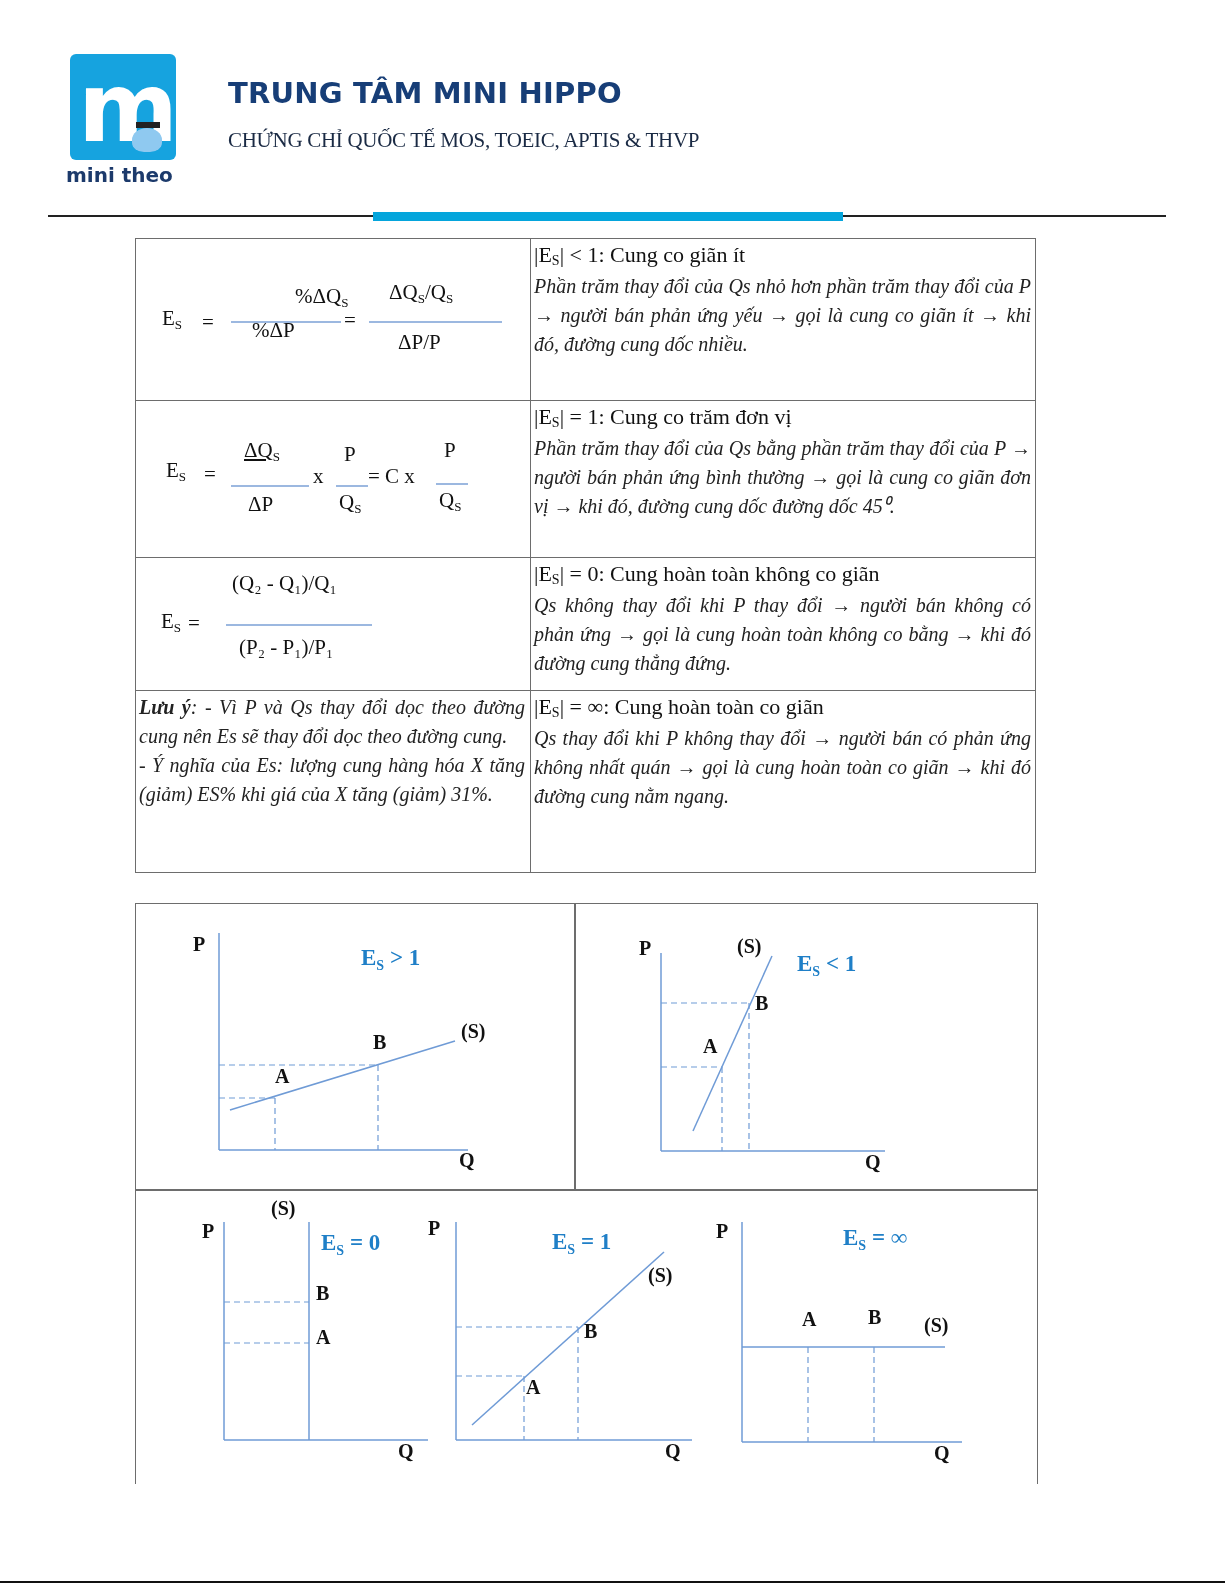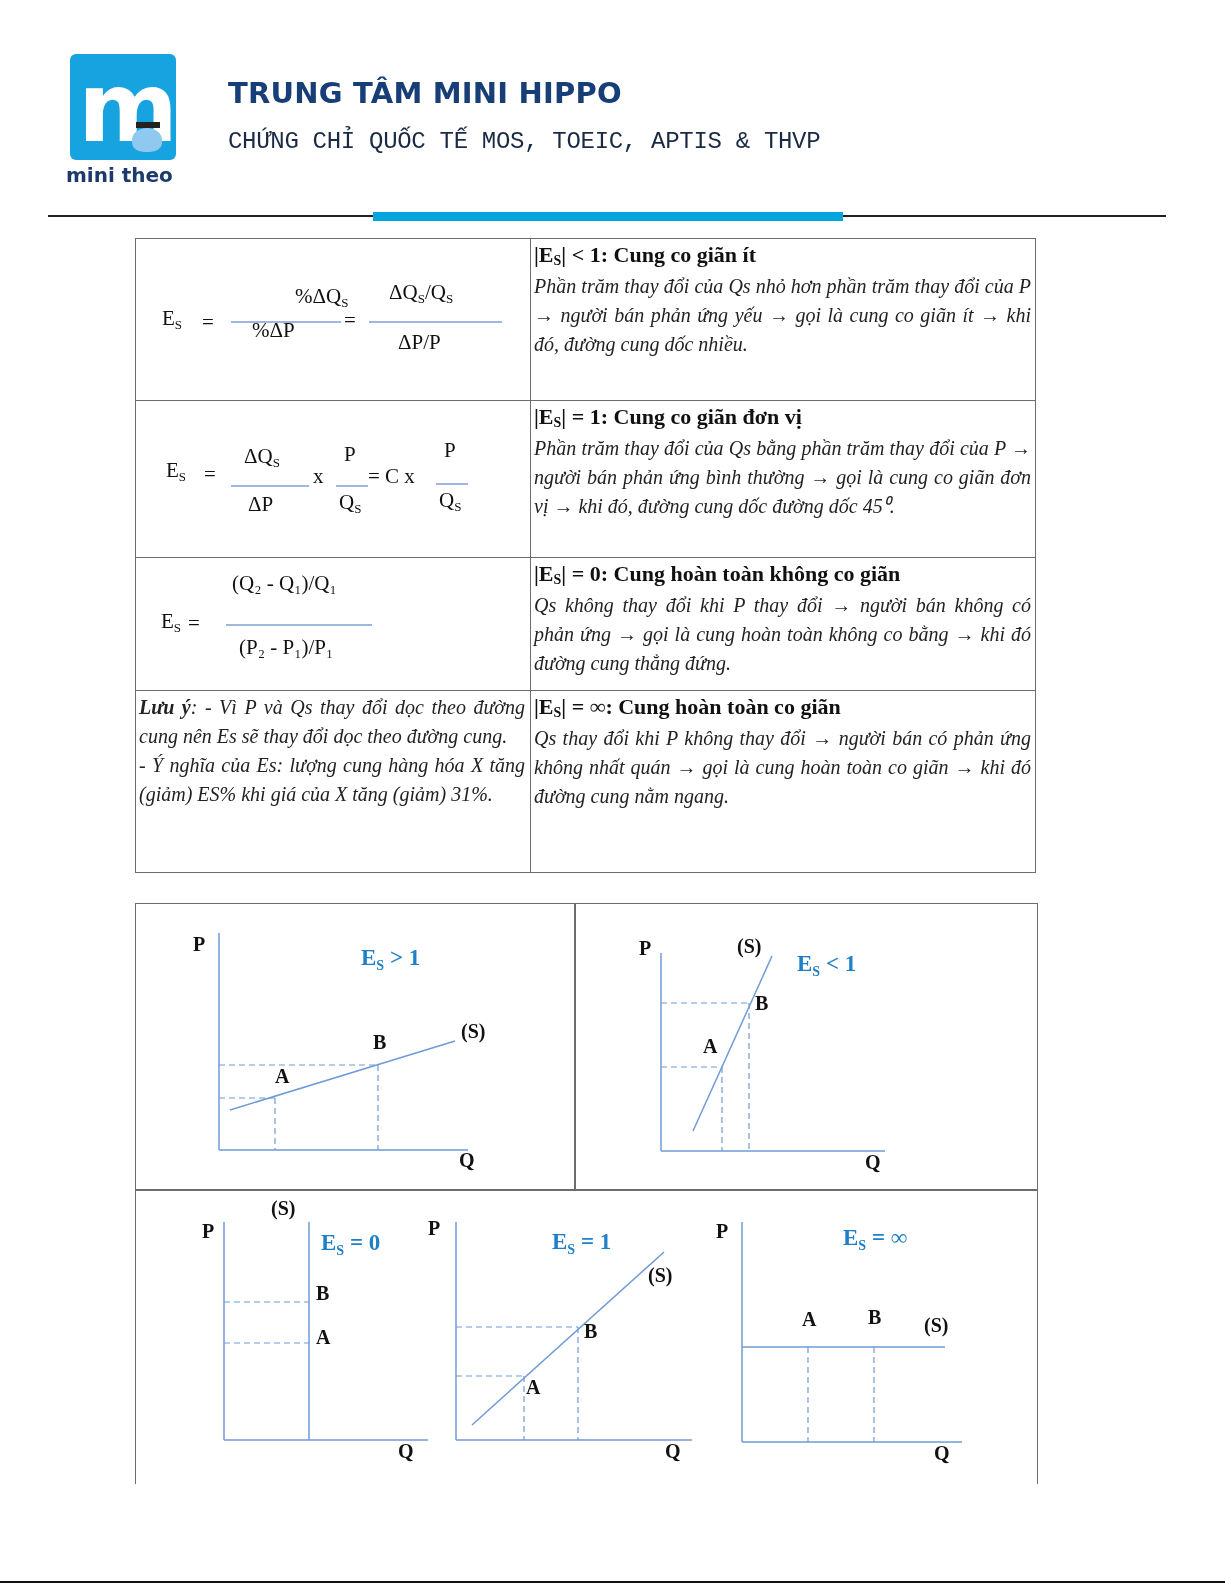--- a/index.html
+++ b/index.html
@@ -6,30 +6,30 @@
   body { width:1225px; height:1585px; position:relative; overflow:hidden; font-family:"Liberation Serif", serif; color:#111; }
   .abs { position:absolute; }
 
   
   .logo-box { left:70px; top:54px; width:106px; height:106px; background:#16a3df; border-radius:6px; overflow:hidden; }
   .logo-m { position:absolute; left:8px; top:6px; font-family:"DejaVu Sans", sans-serif; font-weight:bold; font-size:96px; color:#fff; line-height:96px; }
   .logo-hippo { position:absolute; right:14px; bottom:8px; width:30px; height:24px; background:#8fc9f0; border-radius:50% 50% 40% 40%; }
   .logo-cap { position:absolute; right:16px; bottom:32px; width:24px; height:6px; background:#222; }
   .logo-word { left:66px; top:163px; font-family:"DejaVu Sans", sans-serif; font-weight:bold; font-size:20px; color:#1c3a6b; }
   .brand-title { left:228px; top:76px; font-family:"DejaVu Sans", sans-serif; font-weight:bold; font-size:29px; color:#173e77; letter-spacing:0.2px; }
-  .brand-sub { left:228px; top:128px; font-family:Liberation Mono, monospace; font-size:24px; color:#1a2a44; letter-spacing:-0.3px; }
+  .brand-sub { left:228px; top:128px; font-family:Liberation Serif, serif; font-size:21px; color:#1a2a44; letter-spacing:-0.3px; }
   .rule-line { left:48px; top:215px; width:1118px; height:2px; background:#222; }
   .rule-accent { left:373px; top:212px; width:470px; height:9px; background:#04a5dc; }
 
   
   table.def { position:absolute; left:135px; top:238px; width:901px; border-collapse:collapse; table-layout:fixed; }
   table.def td { border:1.5px solid #6d6d6d; vertical-align:top; padding:0; }
   td.formula { width:394px; position:relative; }
   td.desc { padding:2px 4px 4px 3px !important; }
-  .d-title { font-weight:bold; font-size:22px; line-height:28px; }
+  .d-title { font-weight:normal; font-size:22px; line-height:28px; }
   .d-body { font-style:italic; font-size:20px; line-height:29px; text-align:justify; color:#222; }
   .f { position:absolute; font-size:21px; line-height:22px; white-space:nowrap; }
   .bar { position:absolute; height:2px; background:#9cb8e0; }
   .sub { font-size:13px; position:relative; top:4px; }
   .note { font-style:italic; font-size:20px; line-height:29px; text-align:justify; padding:2px 5px 4px 3px; color:#222; }
   .note b { font-style:italic; }
 
   
   .graphs { left:135px; top:903px; width:901px; height:580px; border:1.5px solid #6d6d6d; border-bottom:none; }
   .g-divider-v { left:574px; top:903px; width:1.5px; height:287px; background:#6d6d6d; }
@@ -72,34 +72,34 @@
     <td class="desc">
       <div class="d-title"><span>|E</span><span class="sub" style="font-size:14px;top:3px;">S</span><span>| &lt; 1</span><span>: Cung co giãn ít</span></div>
       <div class="d-body">Phần trăm thay đổi của Qs nhỏ hơn phần trăm thay đổi của P → người bán phản ứng yếu → gọi là cung co giãn ít → khi đó, đường cung dốc nhiều.</div>
     </td>
   </tr>
 
   <tr style="height:157px;">
     <td class="formula">
       <span class="f" style="left:30px;top:58px;"><span>E</span><span class="sub">S</span></span>
       <span class="f" style="left:68px;top:62px;">=</span>
-      <span class="f" style="left:108px;top:44px;"><span>ΔQ</span><span class="sub">S</span></span>
+      <span class="f" style="left:108px;top:38px;text-decoration:underline;"><span>ΔQ</span><span class="sub">S</span></span>
       <div class="bar" style="left:95px;top:84px;width:78px;"></div>
       <span class="f" style="left:112px;top:92px;">ΔP</span>
       <span class="f" style="left:177px;top:64px;">x</span>
       <span class="f" style="left:208px;top:42px;">P</span>
       <div class="bar" style="left:200px;top:84px;width:32px;"></div>
       <span class="f" style="left:203px;top:90px;"><span>Q</span><span class="sub">S</span></span>
       <span class="f" style="left:232px;top:64px;font-style:normal;">= C x</span>
       <span class="f" style="left:308px;top:38px;">P</span>
       <div class="bar" style="left:300px;top:82px;width:32px;"></div>
       <span class="f" style="left:303px;top:88px;"><span>Q</span><span class="sub">S</span></span>
     </td>
     <td class="desc">
-      <div class="d-title"><span>|E</span><span class="sub" style="font-size:14px;top:3px;">S</span><span>| = 1</span><span>: Cung co giãn đơn vị</span></div>
+      <div class="d-title"><span>|E</span><span class="sub" style="font-size:14px;top:3px;">S</span><span>| = 1</span><span>: Cung co trăm đơn vị</span></div>
       <div class="d-body">Phần trăm thay đổi của Qs bằng phần trăm thay đổi của P → người bán phản ứng bình thường → gọi là cung co giãn đơn vị → khi đó, đường cung dốc đường dốc 45⁰.</div>
     </td>
   </tr>
 
   <tr style="height:133px;">
     <td class="formula">
       <span class="f" style="left:25px;top:52px;"><span>E</span><span class="sub">S</span></span>
       <span class="f" style="left:52px;top:54px;">=</span>
       <span class="f" style="left:96px;top:14px;">(Q₂ - Q₁)/Q₁</span>
       <div class="bar" style="left:90px;top:66px;width:146px;"></div>

